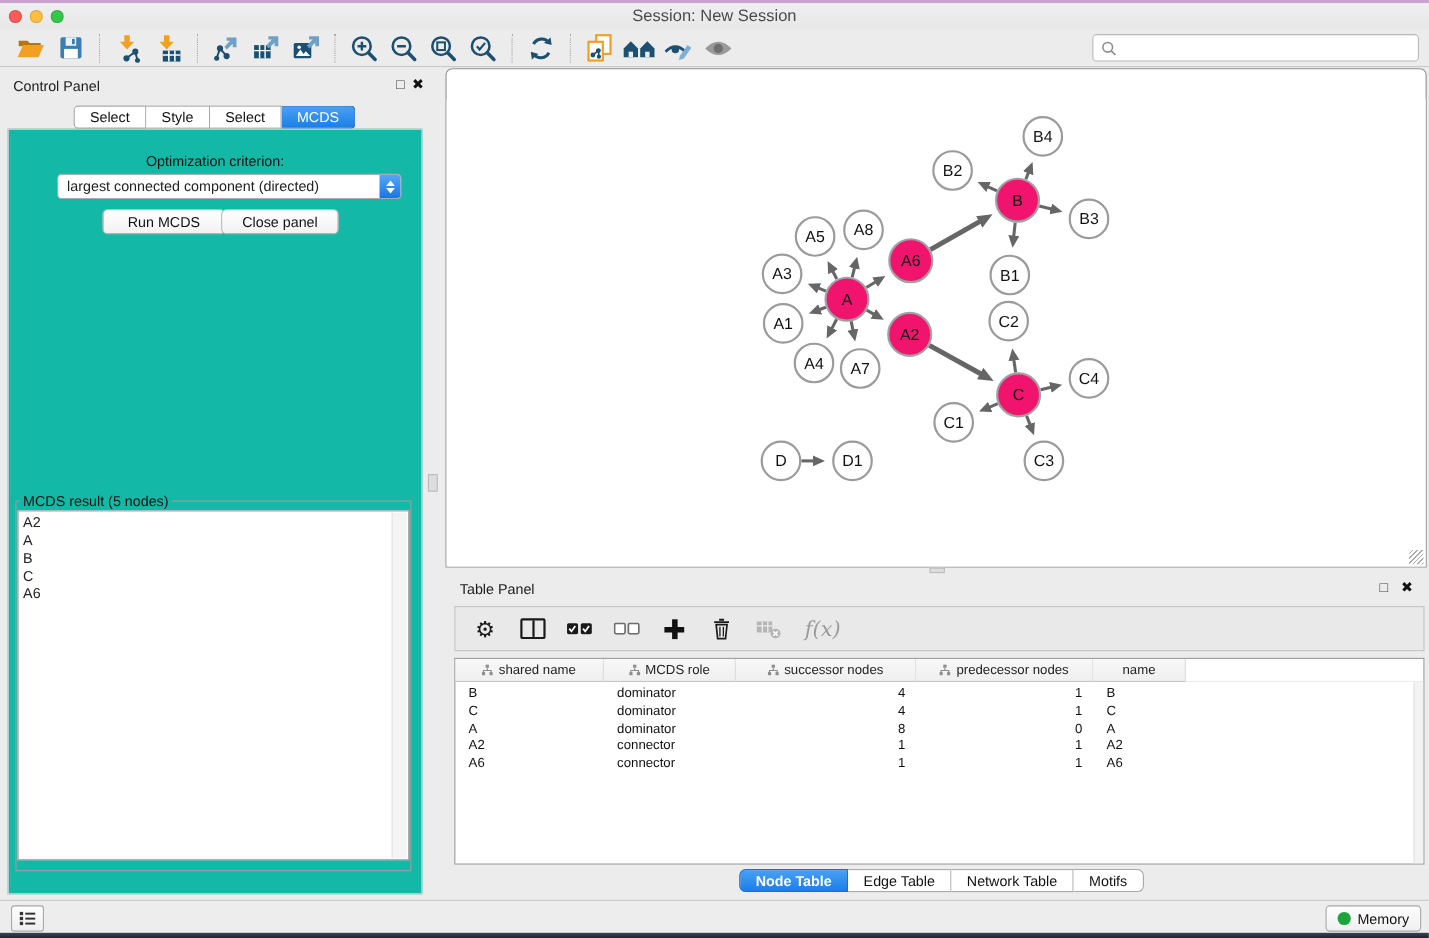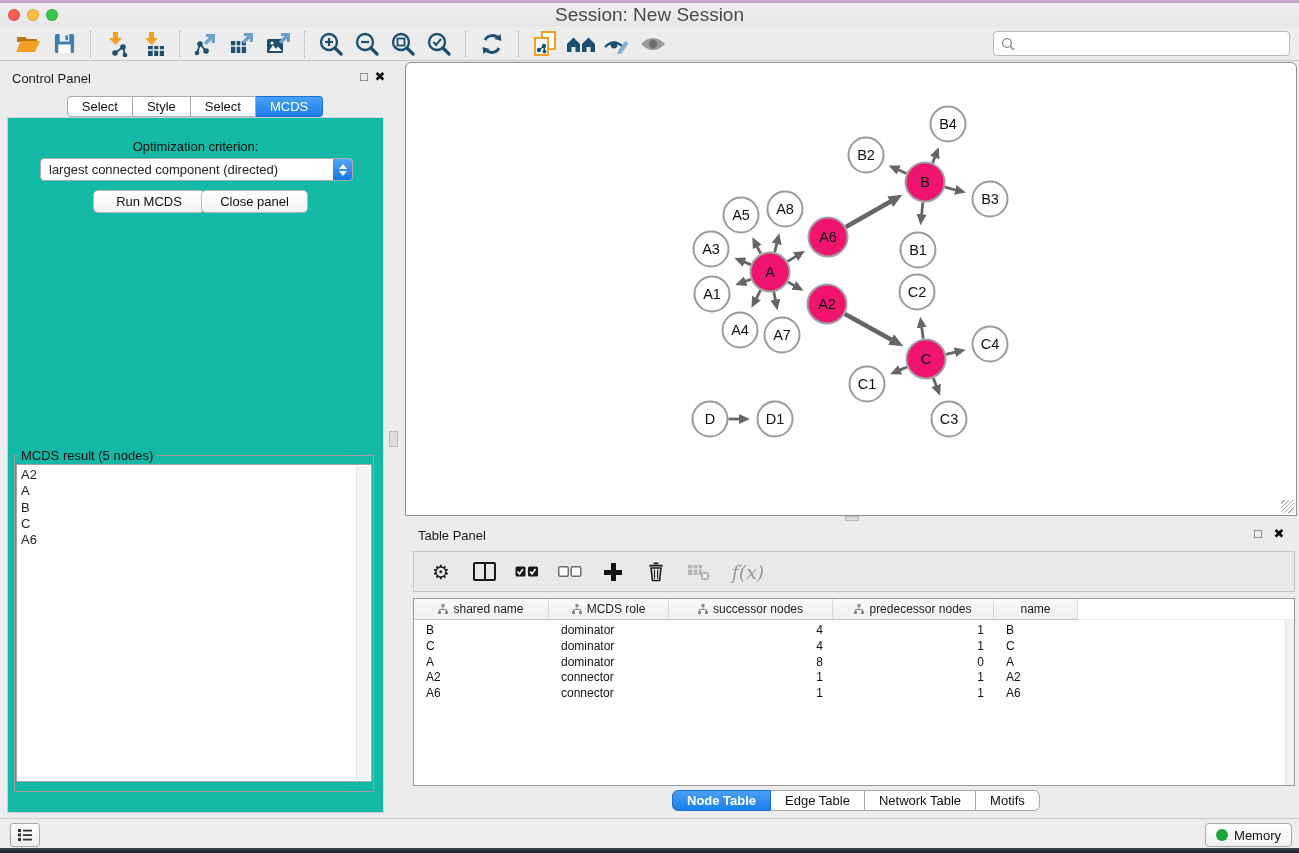--- a/index.html
+++ b/index.html
@@ -4,21 +4,21 @@
 <style>
   html,body{margin:0;padding:0;}
   body{width:1299px;height:853px;position:relative;overflow:hidden;
        font-family:"Liberation Sans",sans-serif;background:#ECECEC;color:#222;}
   
   #topstrip{position:absolute;left:0;top:0;width:100%;height:3px;background:#C9A2CE;}
   #titlebar{position:absolute;left:0;top:3px;width:100%;height:24px;
             background:linear-gradient(#EFEFEF,#E7E7E7);}
   .lights{position:absolute;display:flex;gap:7px;}
   .light{width:12px;height:12px;border-radius:50%;border:1px solid rgba(0,0,0,.12);box-sizing:border-box;}
-  #app-title{text-align:center;line-height:24px;font-size:19px;color:#4A4A4A;}
+  #app-title{text-align:center;line-height:24px;font-size:15px;color:#4A4A4A;}
   
   #maintoolbar{position:absolute;left:0;top:27px;width:100%;height:34px;
                border-bottom:1px solid #C9C9C9;display:flex;align-items:center;box-sizing:border-box;}
   .tbi{width:36px;height:30px;display:flex;align-items:center;justify-content:center;flex:none;}
   .tbsep{width:0;height:26px;border-left:1px dotted #A8A8A8;margin:0 8px;flex:none;}
   #searchbox{position:absolute;right:9px;top:4px;width:295px;height:23px;background:#fff;
              border:1px solid #B9B9B9;border-radius:4px;display:flex;align-items:center;}
   #searchbox svg{margin:0 4px 0 7px;flex:none;}
   #searchbox input{border:none;outline:none;flex:1;font-size:13px;background:transparent;height:19px;}
   
@@ -29,21 +29,21 @@
   .wicon.float{color:#444;}
   #cp-tabs{position:absolute;top:34px;left:0;right:0;display:flex;justify-content:center;z-index:3;}
   .seg{height:19px;line-height:19px;padding:0 14px;font-size:13px;background:#fff;
        border:1px solid #A9A9A9;border-left:none;color:#111;}
   .seg:first-child{border-left:1px solid #A9A9A9;border-radius:4px 0 0 4px;}
   .seg:last-child{border-radius:0 4px 4px 0;}
   .seg.active{background:linear-gradient(#4AA0F5,#1A7FE8);border-color:#1A70CF;color:#fff;}
   #cp-body{position:absolute;left:7px;right:6px;top:55px;bottom:5px;
            border:1px solid #D2D2D2;background:#14b8a6;}
   #opt-label{position:absolute;top:21px;left:0;right:0;text-align:center;font-size:13px;color:#111;}
-  #opt-select{position:absolute;left:32px;top:40px;width:313px;height:23px;background:#fff;
+  #opt-select{position:absolute;left:44px;top:40px;width:313px;height:23px;background:#fff;
               border:1px solid #ABABAB;border-radius:4px;display:flex;align-items:center;box-sizing:border-box;}
   #opt-select .sel-text{flex:1;font-size:13px;padding-left:8px;white-space:nowrap;overflow:hidden;}
   .stepper{width:19px;align-self:stretch;border-radius:0 3px 3px 0;
            background:linear-gradient(#55A7F6,#1577E6);display:flex;flex-direction:column;
            align-items:center;justify-content:center;gap:2px;}
   .arr-up{width:0;height:0;border-left:4px solid transparent;border-right:4px solid transparent;border-bottom:5px solid #fff;}
   .arr-dn{width:0;height:0;border-left:4px solid transparent;border-right:4px solid transparent;border-top:5px solid #fff;}
   .btn{position:absolute;top:72px;height:23px;background:linear-gradient(#FFFFFF,#F2F2F2);
        border:1px solid #B9B9B9;border-radius:5px;font-size:13px;color:#111;
        display:flex;align-items:center;justify-content:center;box-sizing:border-box;}

